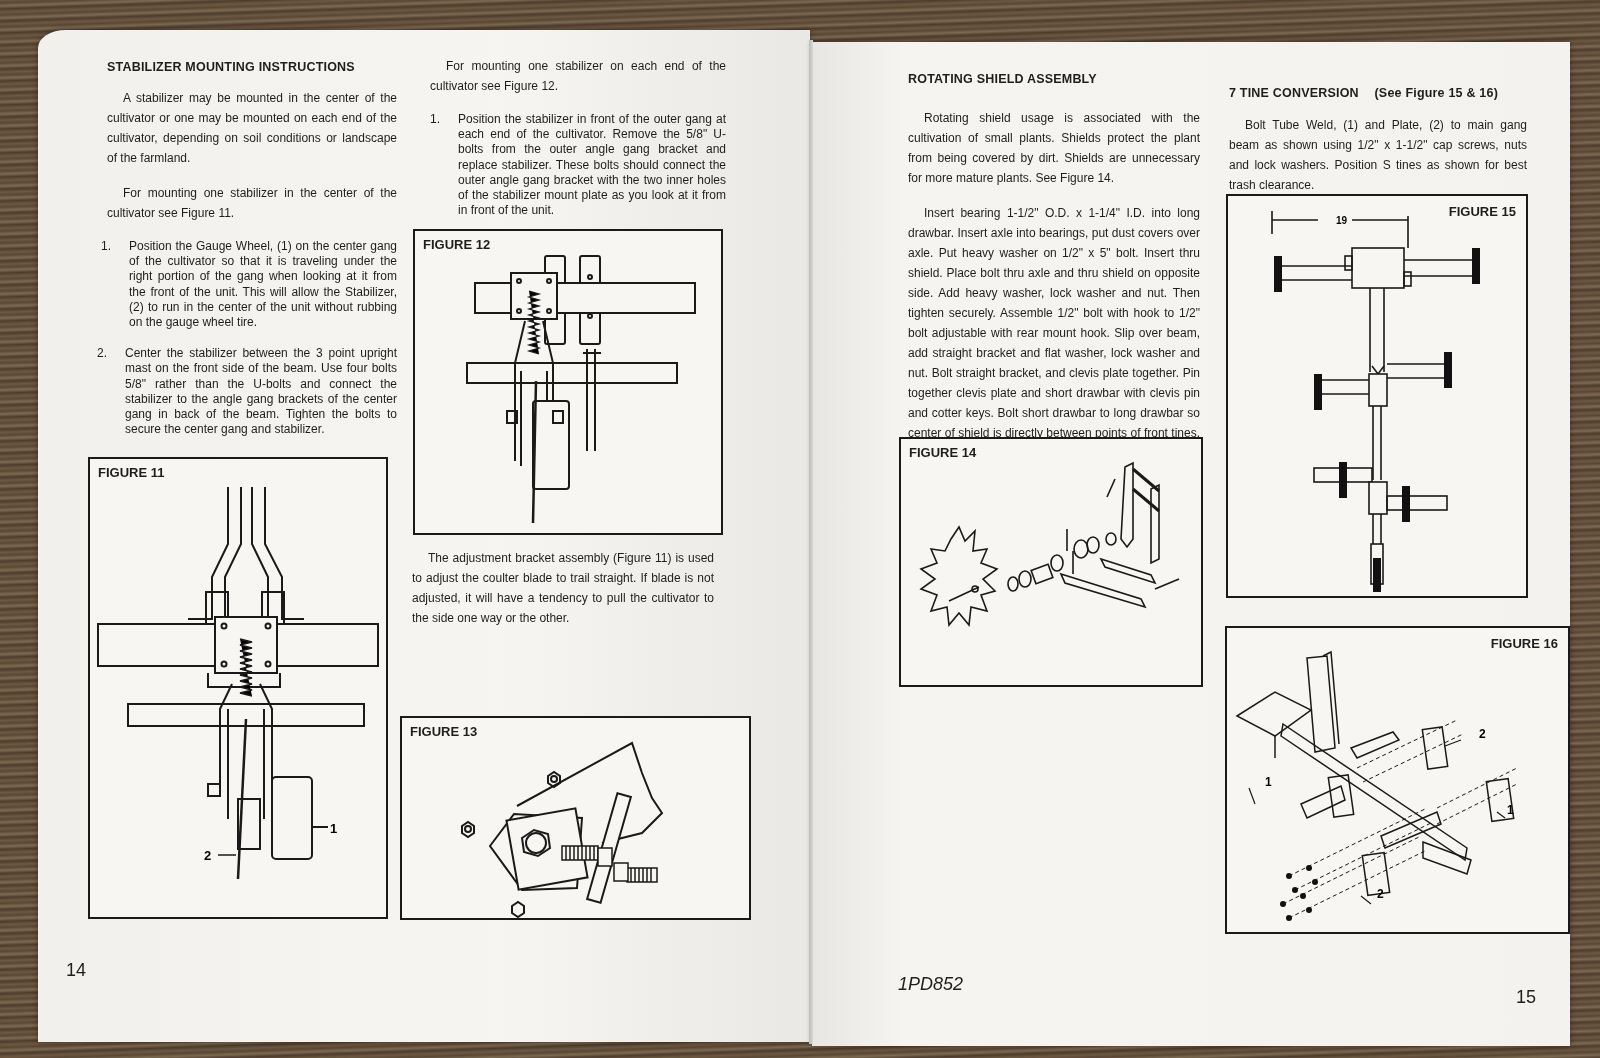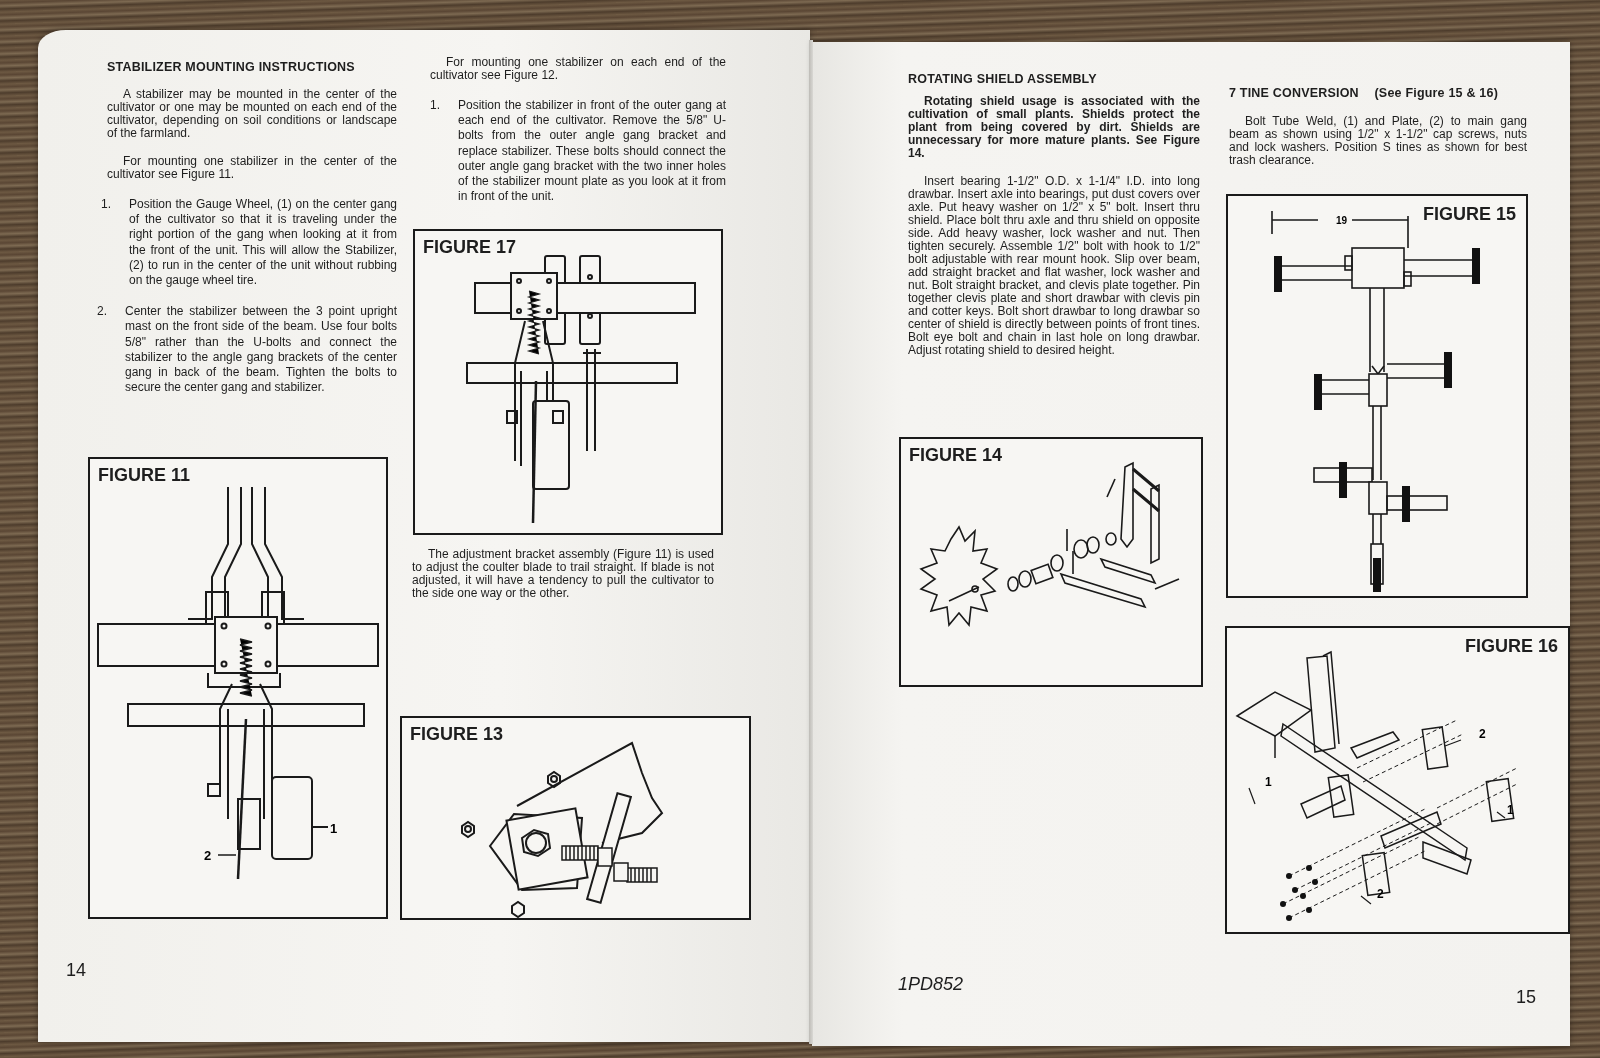--- a/index.html
+++ b/index.html
@@ -18,28 +18,28 @@
     border-top-left-radius:28px 18px;
     background: linear-gradient(90deg, #f1f0ec 0%, #f6f5f2 60%, #e9e8e4 100%);
   }
   .page.right {
     left:812px; top:42px; width:758px; height:1004px;
     background: linear-gradient(90deg, #e7e6e2 0%, #f5f4f1 12%, #f3f2ef 100%);
   }
   .gutter { position:absolute; left:809px; top:40px; width:4px; height:1004px; background:linear-gradient(90deg,#bdbbb6,#d9d8d4); }
   .abs { position:absolute; }
   .heading { font-size:12.5px; font-weight:bold; letter-spacing:0.2px; }
-  .para { font-size:12px; line-height:13px; text-align:justify; }
+  .para { font-size:12px; line-height:20px; text-align:justify; }
   .item { display:flex; font-size:12px; line-height:15.2px; text-align:justify; }
   .item .num { width:28px; flex:none; }
   .item .txt { flex:1; }
   .fig {
     position:absolute; border:2px solid #1a1a1a; background:#f7f6f3;
   }
-  .fig-label { position:absolute; left:8px; top:6px; font-size:18px; font-weight:bold; }
+  .fig-label { position:absolute; left:8px; top:6px; font-size:13px; font-weight:bold; }
   .fig-label.r { left:auto; right:10px; top:8px; }
   .pgnum { font-size:18px; }
   svg { position:absolute; left:0; top:0; }
 </style>
 </head>
 <body>
 
 <div class="page left"></div>
 <div class="page right"></div>
 <div class="gutter"></div>
@@ -96,21 +96,21 @@
 
 <div class="abs" style="left:430px; top:56px; width:296px;">
   <div class="para" style="text-indent:16px;">For mounting one stabilizer on each end of the cultivator see Figure 12.</div>
   <div class="item" style="margin-top:16px;">
     <span class="num">1.</span>
     <span class="txt">Position the stabilizer in front of the outer gang at each end of the cultivator. Remove the 5/8" U-bolts from the outer angle gang bracket and replace stabilizer. These bolts should connect the outer angle gang bracket with the two inner holes of the stabilizer mount plate as you look at it from in front of the unit.</span>
   </div>
 </div>
 
 <div class="fig" style="left:413px; top:229px; width:306px; height:302px;">
-  <span class="fig-label">FIGURE 17</span>
+  <span class="fig-label">FIGURE 12</span>
   <svg width="306" height="302" viewBox="0 0 306 302">
     <g fill="none" stroke="#1a1a1a" stroke-width="2">
       <rect x="130" y="25" width="20" height="88" rx="2"></rect>
       <rect x="165" y="25" width="20" height="88" rx="2"></rect>
       <rect x="60" y="52" width="220" height="30" fill="#f7f6f3"></rect>
       <rect x="96" y="42" width="46" height="46" fill="#f7f6f3"></rect>
       <circle cx="104" cy="50" r="2"></circle>
         <circle cx="134" cy="50" r="2"></circle>
       <circle cx="104" cy="80" r="2"></circle>
         <circle cx="134" cy="80" r="2"></circle>
@@ -159,21 +159,21 @@
       <rect x="196" y="130" width="14" height="18" fill="#f7f6f3"></rect>
       <rect x="212" y="145" width="14" height="18" fill="#f7f6f3"></rect>
     </g>
   </svg>
 </div>
 
 <div class="abs pgnum" style="left:66px; top:960px;">14</div>
 
 <div class="abs" style="left:908px; top:72px; width:292px;">
   <div class="heading">ROTATING SHIELD ASSEMBLY</div>
-  <div class="para" style="margin-top:9px; text-indent:16px;font-weight:bold;">Rotating shield usage is associated with the cultivation of small plants. Shields protect the plant from being covered by dirt. Shields are unnecessary for more mature plants. See Figure 14.</div>
+  <div class="para" style="margin-top:22px; text-indent:16px;">Rotating shield usage is associated with the cultivation of small plants. Shields protect the plant from being covered by dirt. Shields are unnecessary for more mature plants. See Figure 14.</div>
   <div class="para" style="margin-top:15px; text-indent:16px;">Insert bearing 1-1/2" O.D. x 1-1/4" I.D. into long drawbar. Insert axle into bearings, put dust covers over axle. Put heavy washer on 1/2" x 5" bolt. Insert thru shield. Place bolt thru axle and thru shield on opposite side. Add heavy washer, lock washer and nut. Then tighten securely. Assemble 1/2" bolt with hook to 1/2" bolt adjustable with rear mount hook. Slip over beam, add straight bracket and flat washer, lock washer and nut. Bolt straight bracket, and clevis plate together. Pin together clevis plate and short drawbar with clevis pin and cotter keys. Bolt short drawbar to long drawbar so center of shield is directly between points of front tines. Bolt eye bolt and chain in last hole on long drawbar. Adjust rotating shield to desired height.</div>
 </div>
 
 <div class="fig" style="left:899px; top:437px; width:300px; height:246px;">
   <span class="fig-label">FIGURE 14</span>
   <svg width="300" height="246" viewBox="0 0 300 246">
     <g fill="none" stroke="#1a1a1a" stroke-width="1.6">
       <path d="M50 100 L58 88 L64 102 L74 92 L72 112 L86 110 L80 124 L96 130 L82 140 L94 152 L80 156 L86 172 L70 168 L68 186 L58 174 L48 186 L46 168 L30 172 L36 156 L20 150 L34 140 L20 130 L36 124 L30 110 L44 112 Z"></path>
       <path d="M48 162 L78 148"></path>
         <circle cx="74" cy="150" r="3"></circle>

